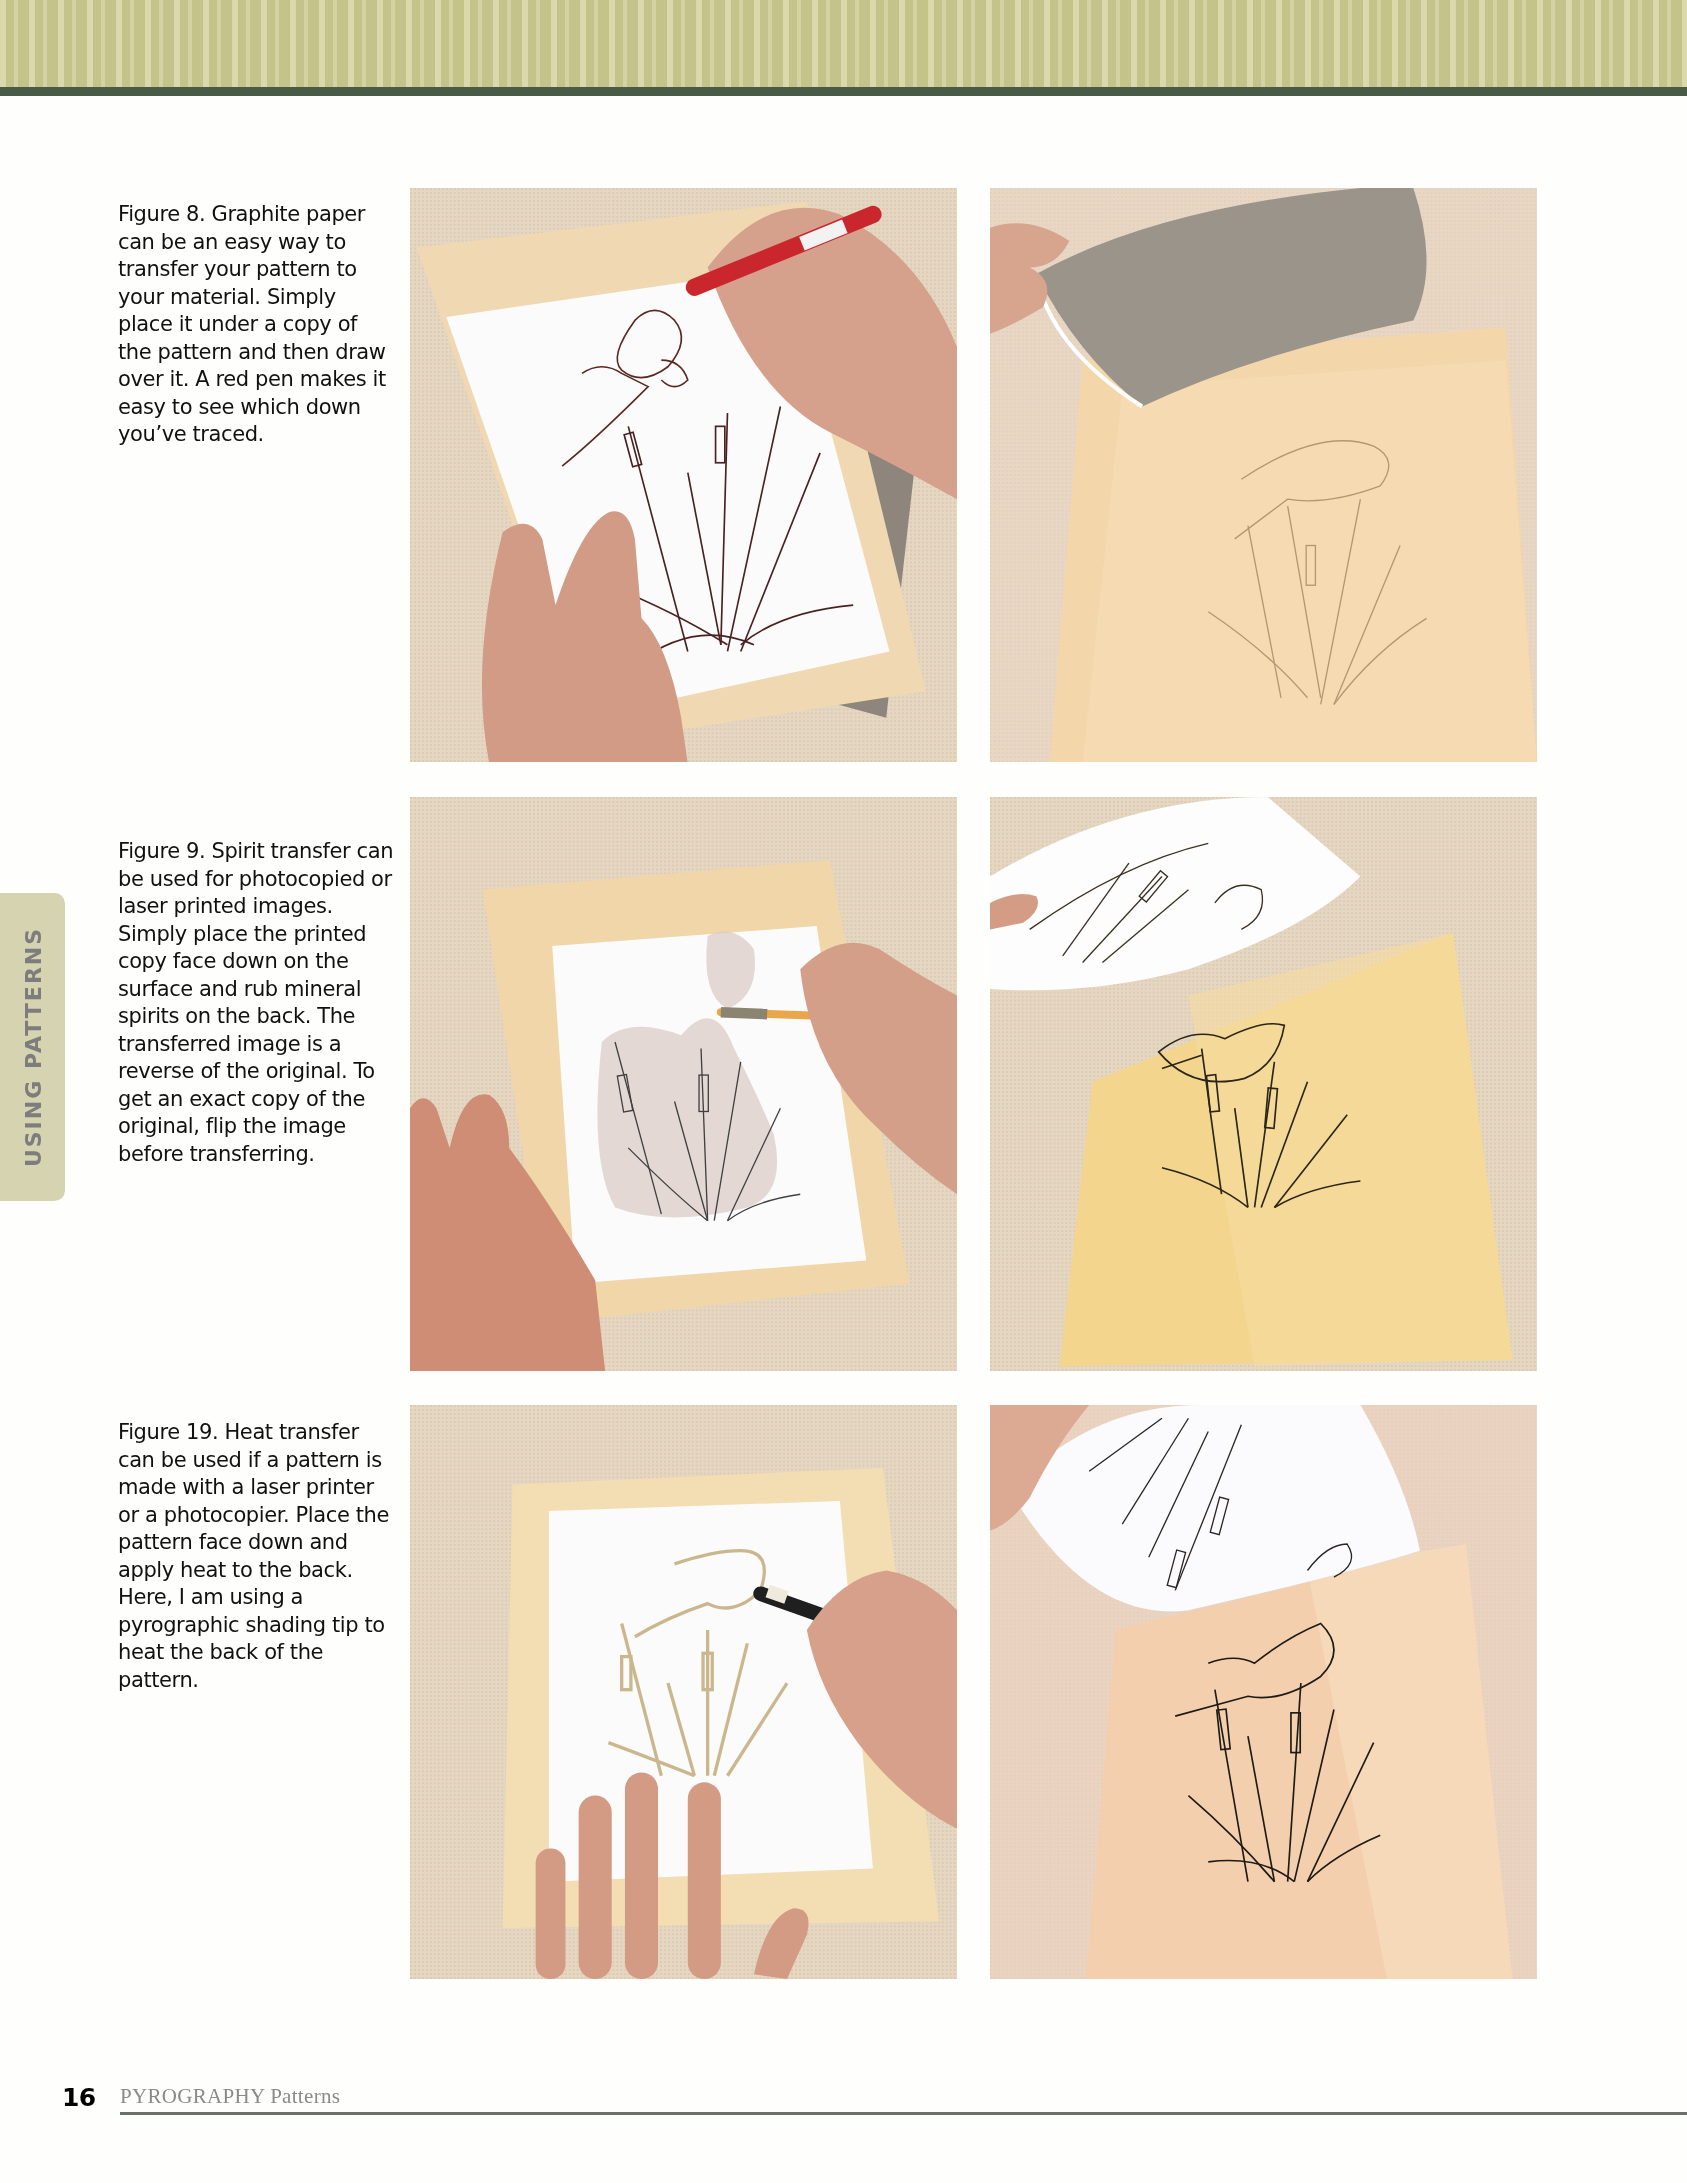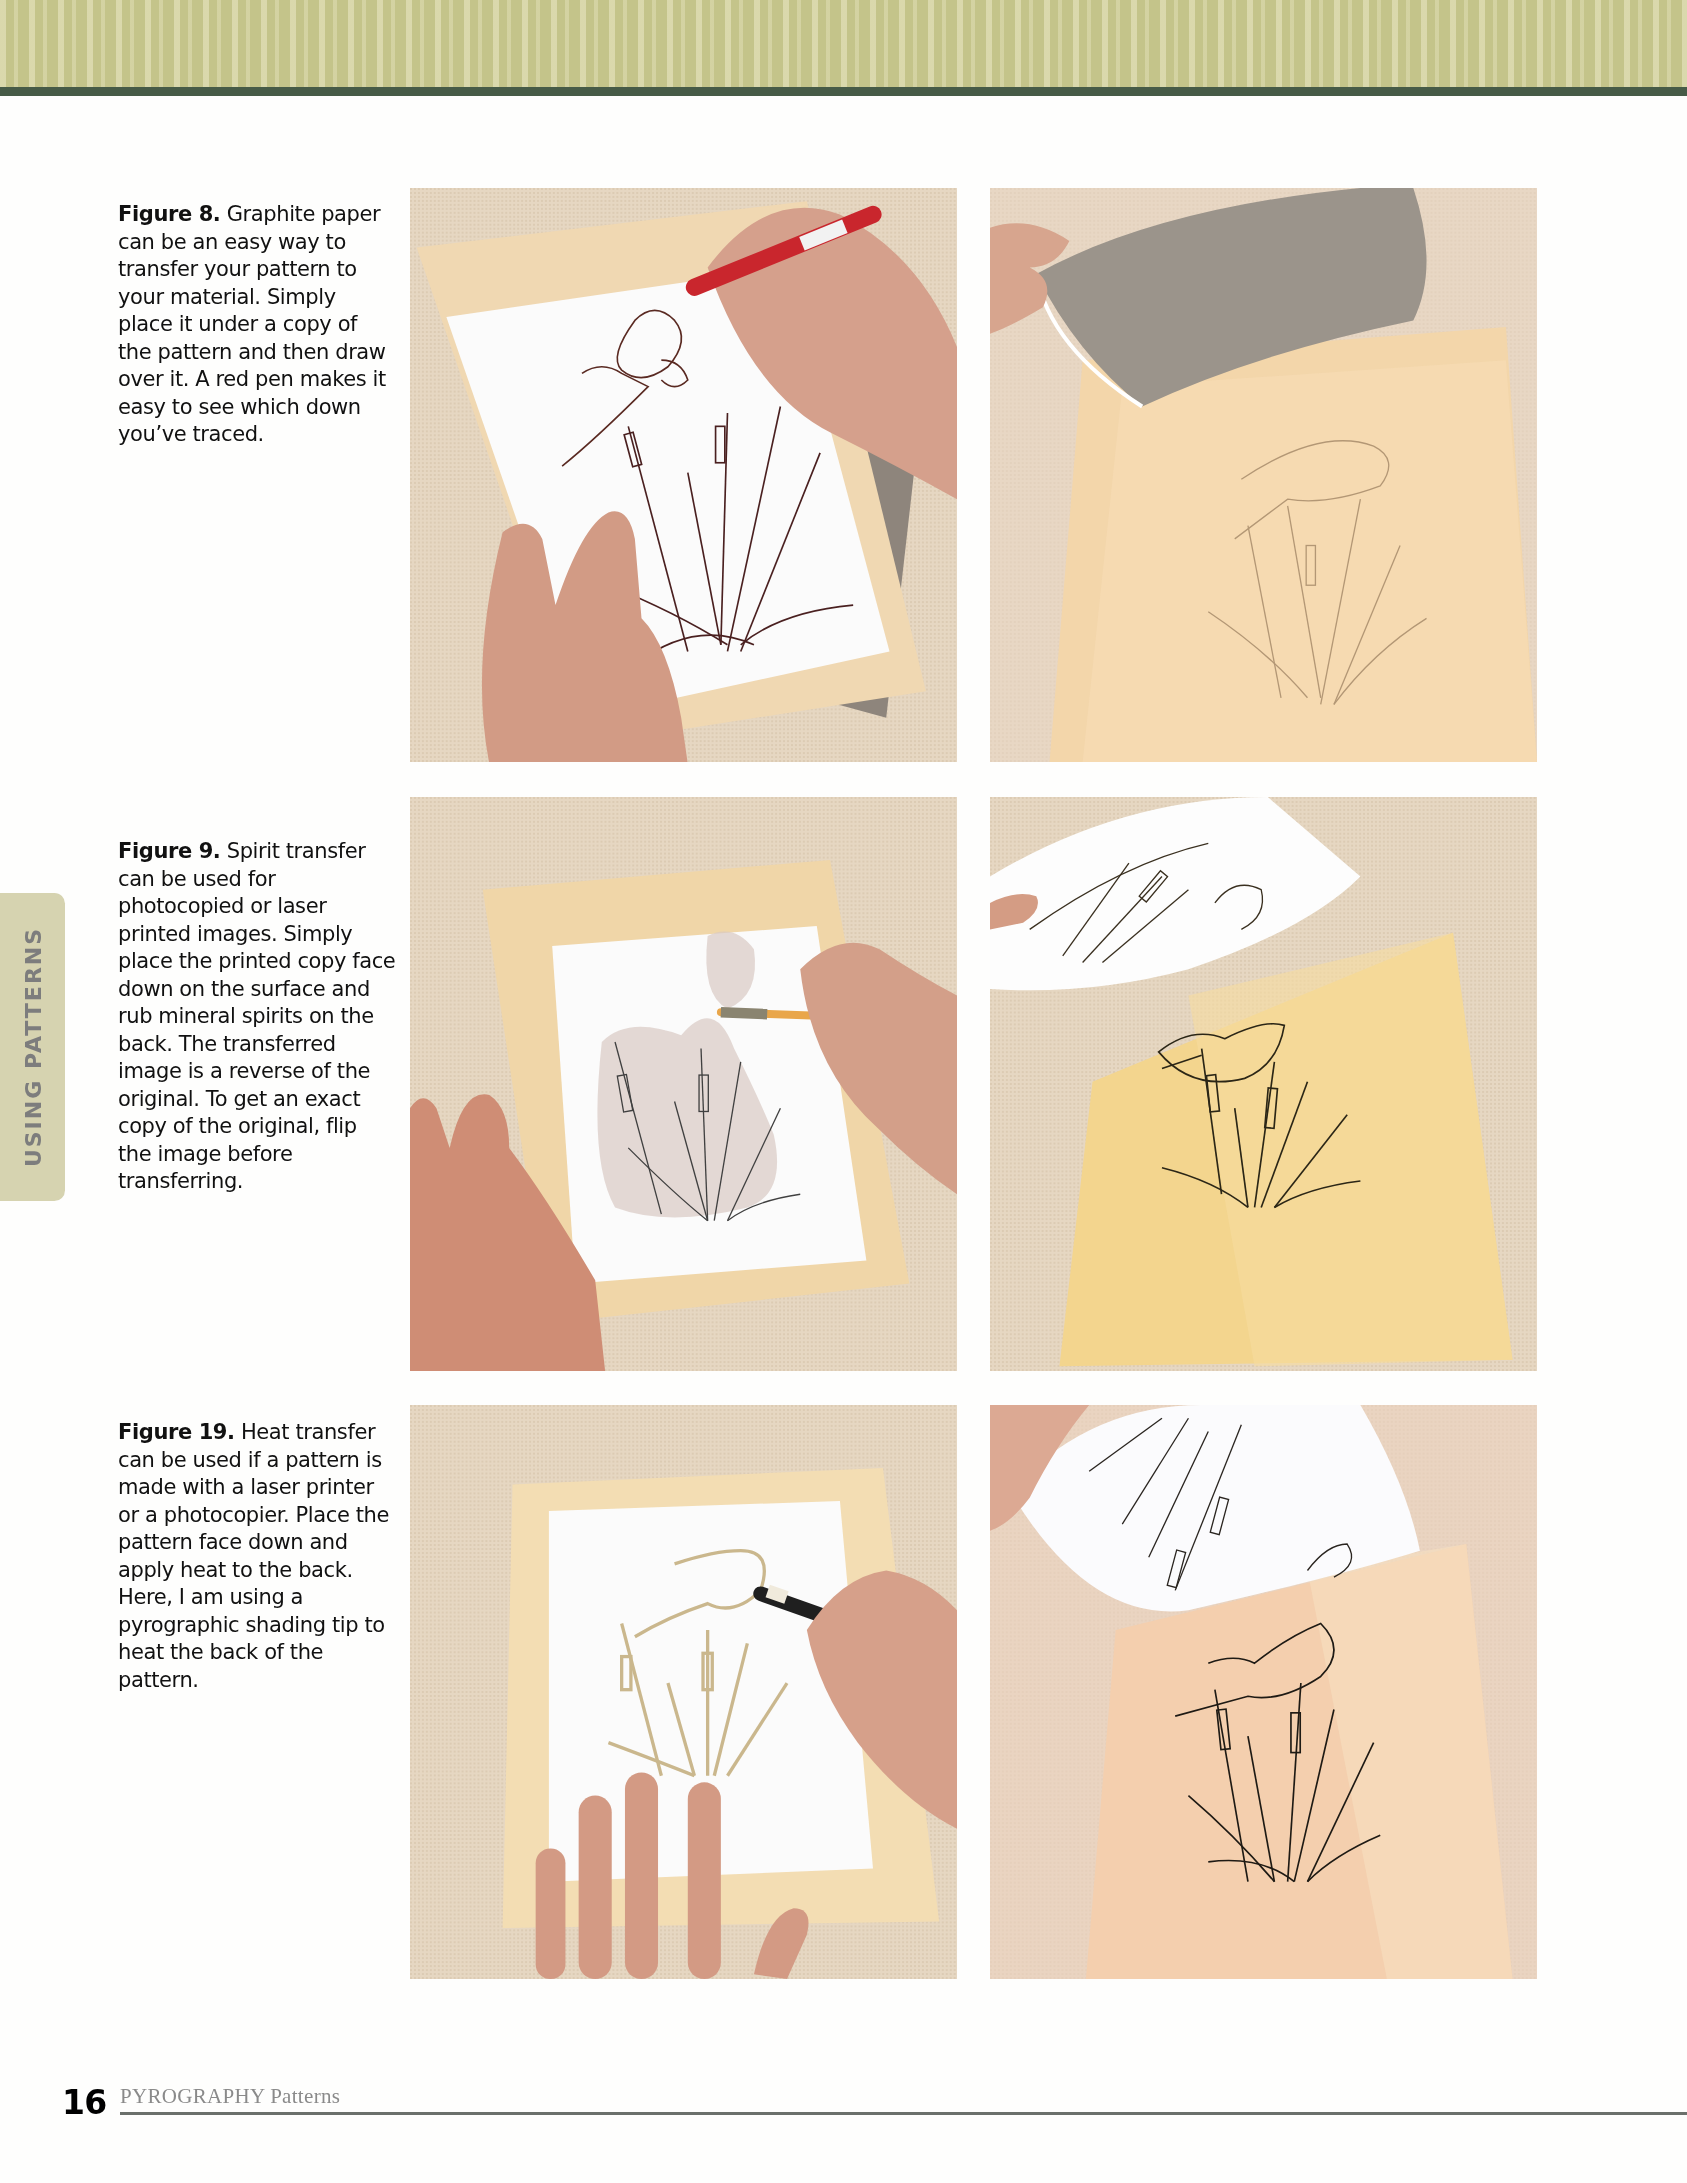--- a/index.html
+++ b/index.html
@@ -37,31 +37,31 @@
     font-size: 22px;
     letter-spacing: 2px;
   }
   
   .caption {
     position: absolute; left: 118px; width: 278px;
     font-family: "DejaVu Sans", sans-serif;
     font-size: 21px; line-height: 27.5px; color: #111;
     letter-spacing: -0.4px;
   }
-  .caption .fig { font-weight: bold; }
+  .caption .fig { font-weight: normal; }
   
   .photo {
     position: absolute; width: 547px; height: 574px; overflow: hidden;
   }
   .photo svg { display: block; width: 100%; height: 100%; }
   
   .footer-page {
     position: absolute; left: 62px; top: 2083px;
     font-family: "DejaVu Sans", sans-serif; font-weight: bold;
-    font-size: 33px; color: #000; letter-spacing: -0.7px;
+    font-size: 25px; color: #000; letter-spacing: -0.7px;
   }
   .footer-title {
     position: absolute; left: 120px; top: 2084px;
     font-family: Liberation Serif, serif;
     font-size: 21px; color: #8a8a8a; letter-spacing: 0.3px;
   }
   .footer-rule {
     position: absolute; left: 120px; top: 2112px; width: 1567px; height: 2.6px;
     background: #6b706b;
   }

